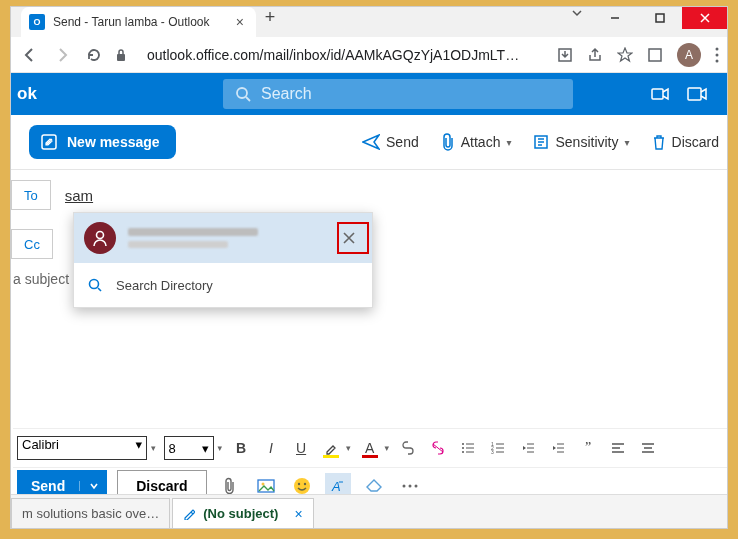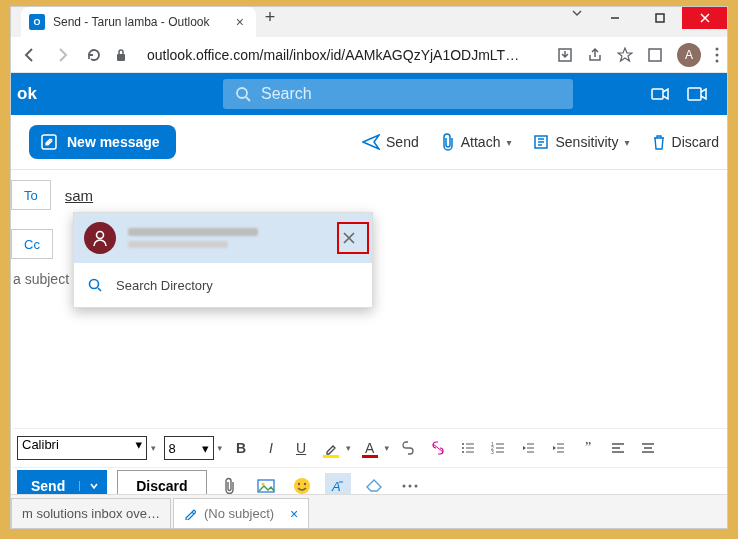--- a/index.html
+++ b/index.html
@@ -89,21 +89,21 @@
   .sendsplit{ width:28px; display:flex; align-items:center; justify-content:center; border-left:1px solid rgba(255,255,255,0.4);}
   .discardbtn{ height:32px; border:1px solid #999; background:#fff; padding:0 18px; font-size:14px; font-weight:600;}
   .insicon{ width:26px; height:26px; display:flex; align-items:center; justify-content:center; font-size:15px; color:#666;}
   .insicon.active{ background:#d6e5f3;}
 
   
   .tabstrip{ position:absolute; left:0; right:0; bottom:0; height:34px; background:#f4f4f4; border-top:1px solid #ddd; display:flex; align-items:flex-end;}
   .btab{ height:30px; border:1px solid #ccc; border-bottom:none; background:#f4f4f4; display:flex; align-items:center; padding:0 10px; gap:8px; font-size:13px; color:#555; max-width:180px; margin-right:2px;}
   .btab.active{ background:#fff;}
   .btab .pencilico{ color:#0078d4;}
-  .btab .subj{ color:#737373; font-weight:400;}
+  .btab .subj{ color:#14532d; font-weight:700;}
   .btab .tx{ color:#0078d4; font-size:14px; margin-left:8px;}
   .truncate{ white-space:nowrap; overflow:hidden; text-overflow:ellipsis;}
   svg{ display:block;}
 </style>
 </head>
 <body>
 
 <div class="window">
 
   <div class="titlebar">
@@ -451,21 +451,21 @@
       <svg width="18" height="6" viewBox="0 0 18 6">
           <circle cx="3" cy="3" r="1.5" fill="#666"></circle>
           <circle cx="9" cy="3" r="1.5" fill="#666"></circle>
           <circle cx="15" cy="3" r="1.5" fill="#666"></circle>
         </svg>
     </div>
   </div>
 
   <div class="tabstrip">
     <div class="btab">
-      <span class="truncate">m solutions inbox ove…</span>
+      <span class="truncate">m solutions basic ove…</span>
     </div>
     <div class="btab active">
       <span class="pencilico">
         <svg width="12" height="12" viewBox="0 0 12 12">
             <path d="M2 10 L8 4 L10 6 L4 12 L2 12 Z M8 4 L10 2 L12 4 L10 6" stroke="#0078d4" stroke-width="1.2" fill="none"></path>
           </svg>
       </span>
       <span class="subj">(No subject)</span>
       <span class="tx">×</span>
     </div>

